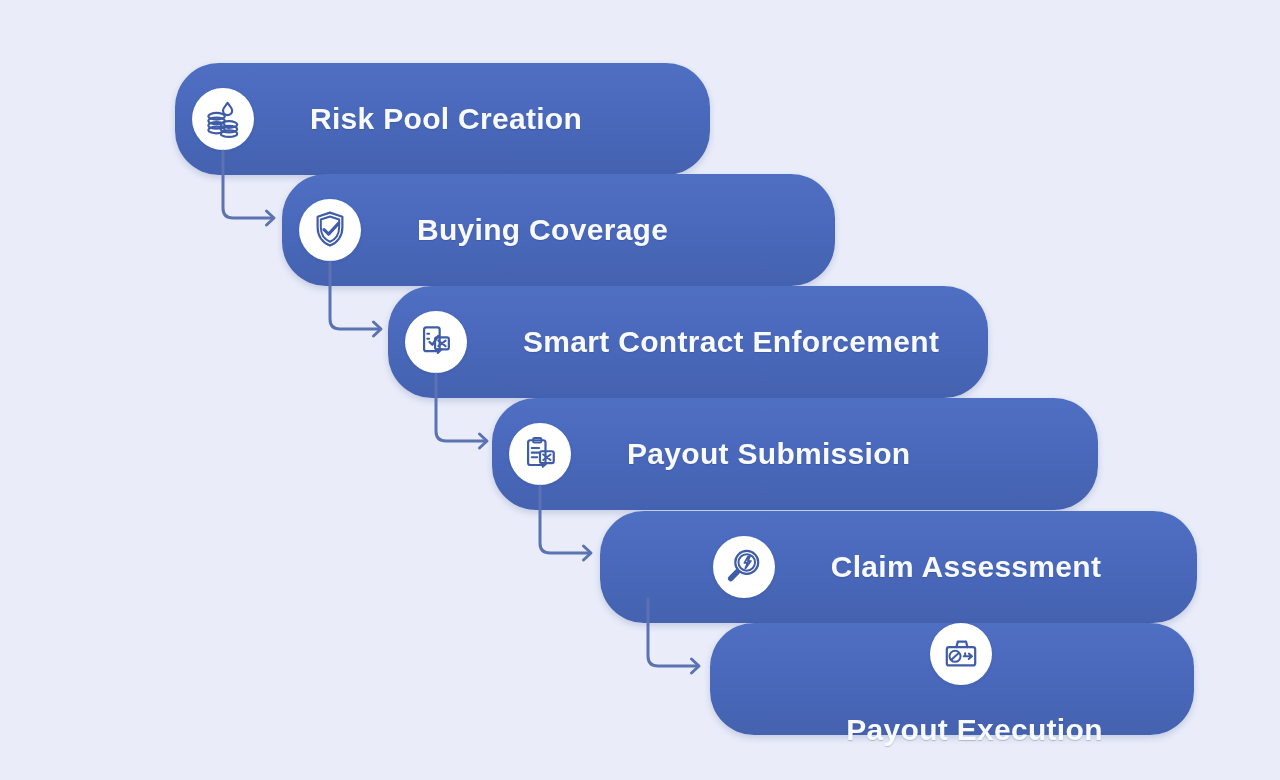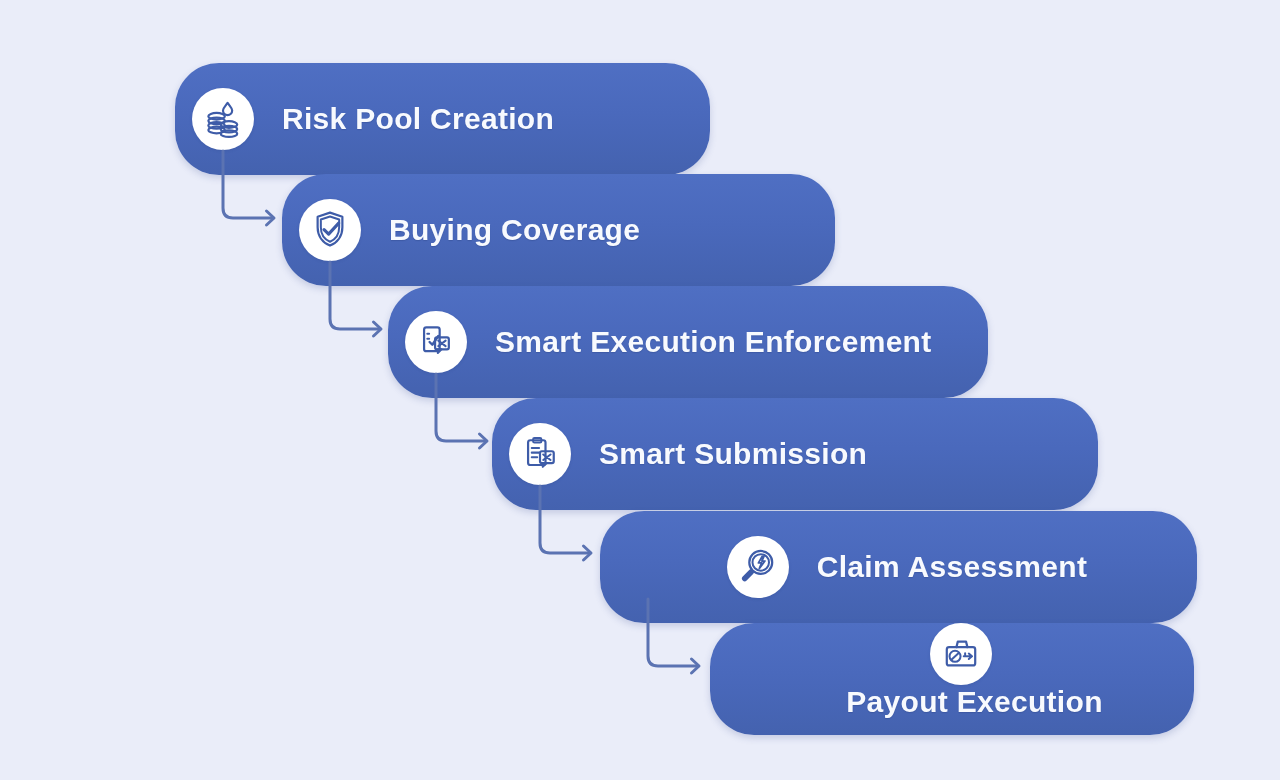--- a/index.html
+++ b/index.html
@@ -20,20 +20,21 @@
   .canvas{position:absolute;inset:0;}
   .step{
     position:absolute;
     height:112px;
     border-radius:44px;
     background:linear-gradient(180deg, #4F6FC3 0%, var(--pill) 45%, var(--pill-dark) 100%);
     box-shadow:0 3px 7px rgba(62,84,150,0.22);
     display:flex;
     align-items:center;
     padding-left:17px;
+    gap:28px;
   }
   .step-1{left:175px;top:63px;width:535px;}
   .step-2{left:282px;top:174px;width:553px;text-align:right;}
   .step-3{left:388px;top:286px;width:600px;}
   .step-4{left:492px;top:398px;width:606px;}
   .step-5{left:600px;top:511px;width:597px;justify-content:center;}
   .step-6{left:710px;top:623px;width:484px;flex-direction:column;}
   .icon-circle{
     width:62px;height:62px;border-radius:50%;
     background:#FFFFFF;
@@ -98,35 +99,35 @@
     <div class="icon-circle">
       <svg viewBox="0 0 48 48">
         <rect class="ic" stroke-width="2.4" fill="#fff" x="11" y="8" width="17" height="26" rx="2.5"></rect>
         <path class="ic" stroke-width="2.2" d="M14.5 15 h2 M14.5 20.5 h2"></path>
         <path class="ic" stroke-width="2.6" d="M17 24 L20 27 L26.5 17.5"></path>
         <rect class="ic" stroke-width="2.4" fill="#fff" x="23" y="19" width="15" height="13" rx="2"></rect>
         <path class="ic" stroke-width="2.2" d="M26.5 22.5 L34.5 28.5 M34.5 22.5 L26.5 28.5"></path>
         <path class="ic" stroke-width="2.2" fill="#fff" d="M30 32 L26 36 L26 32 Z"></path>
       </svg>
     </div>
-    <span class="step-label">Smart Execution Enforcement</span>
+    <span class="step-label">Smart Contract Enforcement</span>
   </div>
 
   <div class="step step-4">
     <div class="icon-circle">
       <svg viewBox="0 0 48 48">
         <rect class="ic" stroke-width="2.4" fill="#fff" x="11" y="9" width="19" height="27" rx="2.5"></rect>
         <rect class="ic" stroke-width="2.2" fill="#fff" x="16.5" y="6.5" width="9" height="5" rx="1.5"></rect>
         <path class="ic" stroke-width="2.2" d="M15 17.5 h8 M15 22.5 h8 M15 27.5 h6"></path>
         <rect class="ic" stroke-width="2.4" fill="#fff" x="24" y="21" width="15" height="13" rx="2"></rect>
         <path class="ic" stroke-width="2.2" d="M27.5 24.5 L35.5 30.5 M35.5 24.5 L27.5 30.5"></path>
         <path class="ic" stroke-width="2.2" fill="#fff" d="M31 34 L27 38 L27 34 Z"></path>
       </svg>
     </div>
-    <span class="step-label">Smart Submission</span>
+    <span class="step-label">Payout Submission</span>
   </div>
 
   <div class="step step-5">
     <div class="icon-circle">
       <svg viewBox="0 0 48 48">
         <path class="ic" stroke-width="6" d="M16.5 29.5 L9.5 36.5"></path>
         <circle class="ic" stroke-width="2.4" fill="#fff" cx="27" cy="19" r="12.5"></circle>
         <circle class="ic" stroke-width="2.2" cx="27" cy="19" r="9"></circle>
         <path class="ic" stroke-width="2" d="M28.5 12.5 L24.5 19.5 H28 L25.5 25.5 L31.5 17.5 H28.2 L30.5 12.5 Z"></path>
       </svg>

